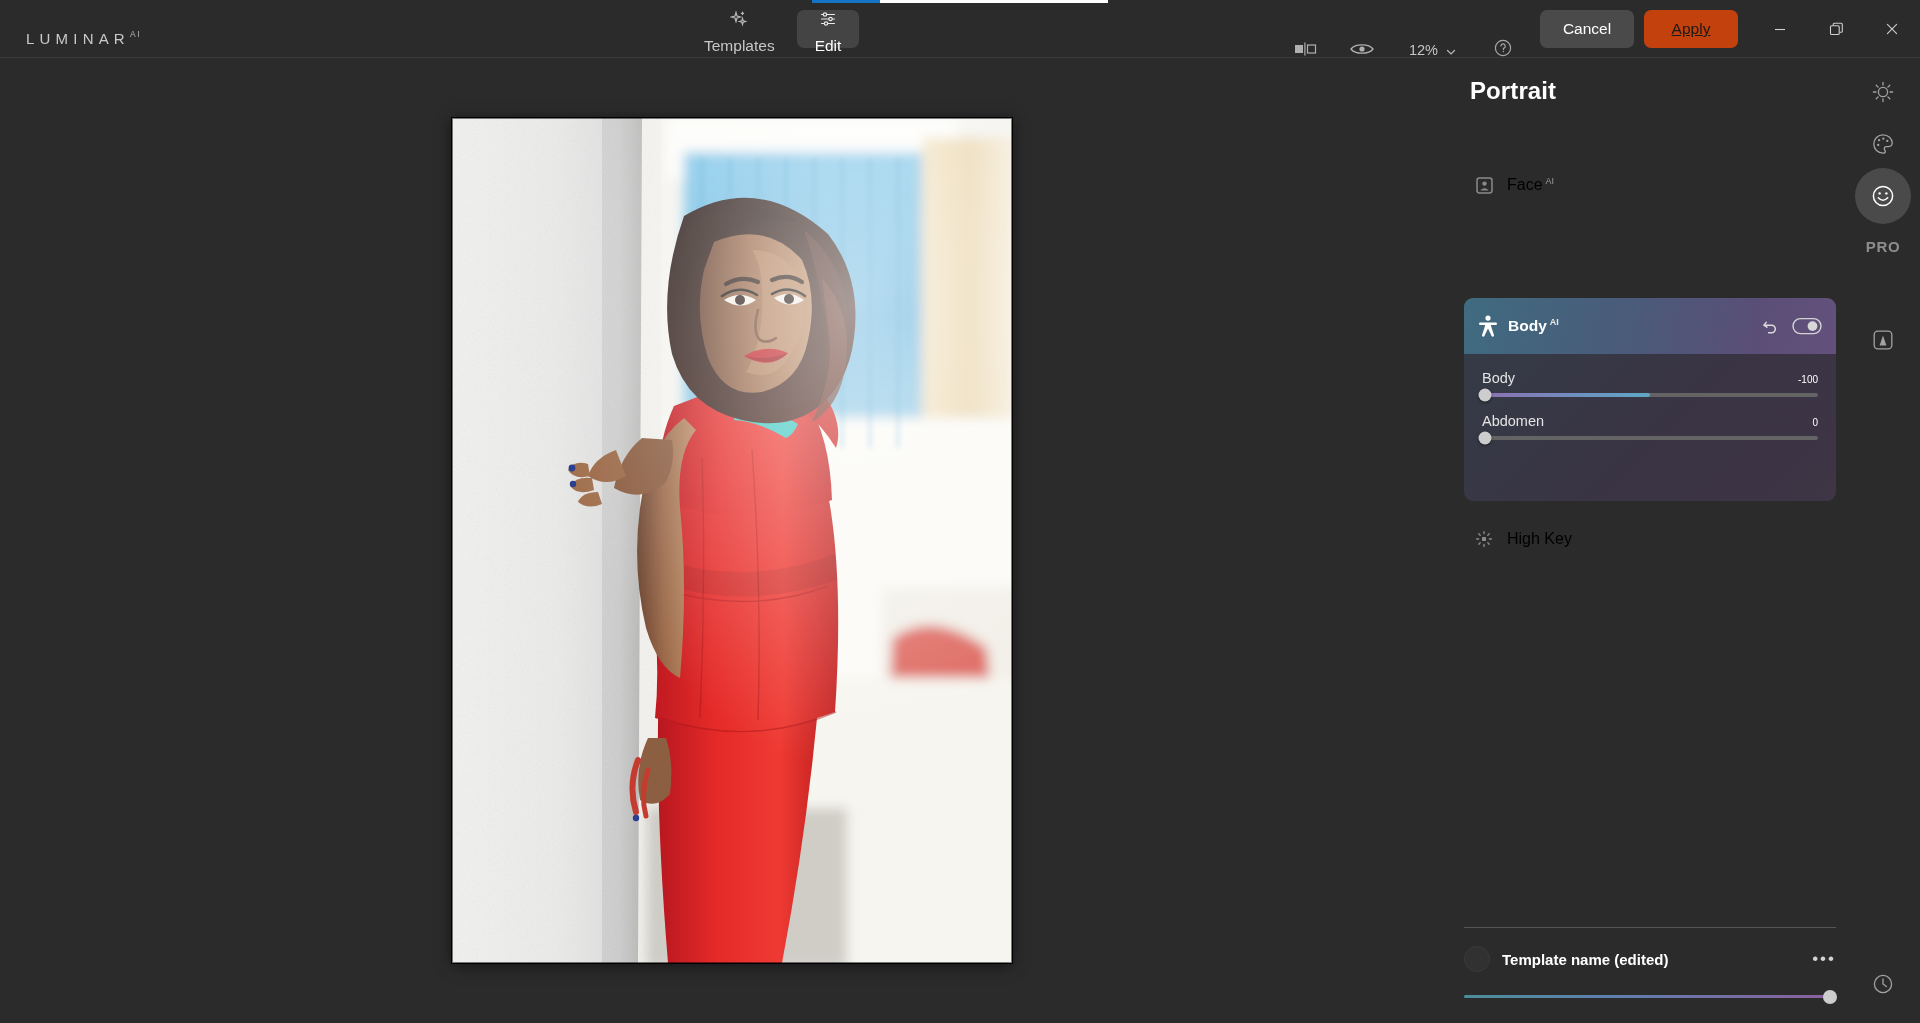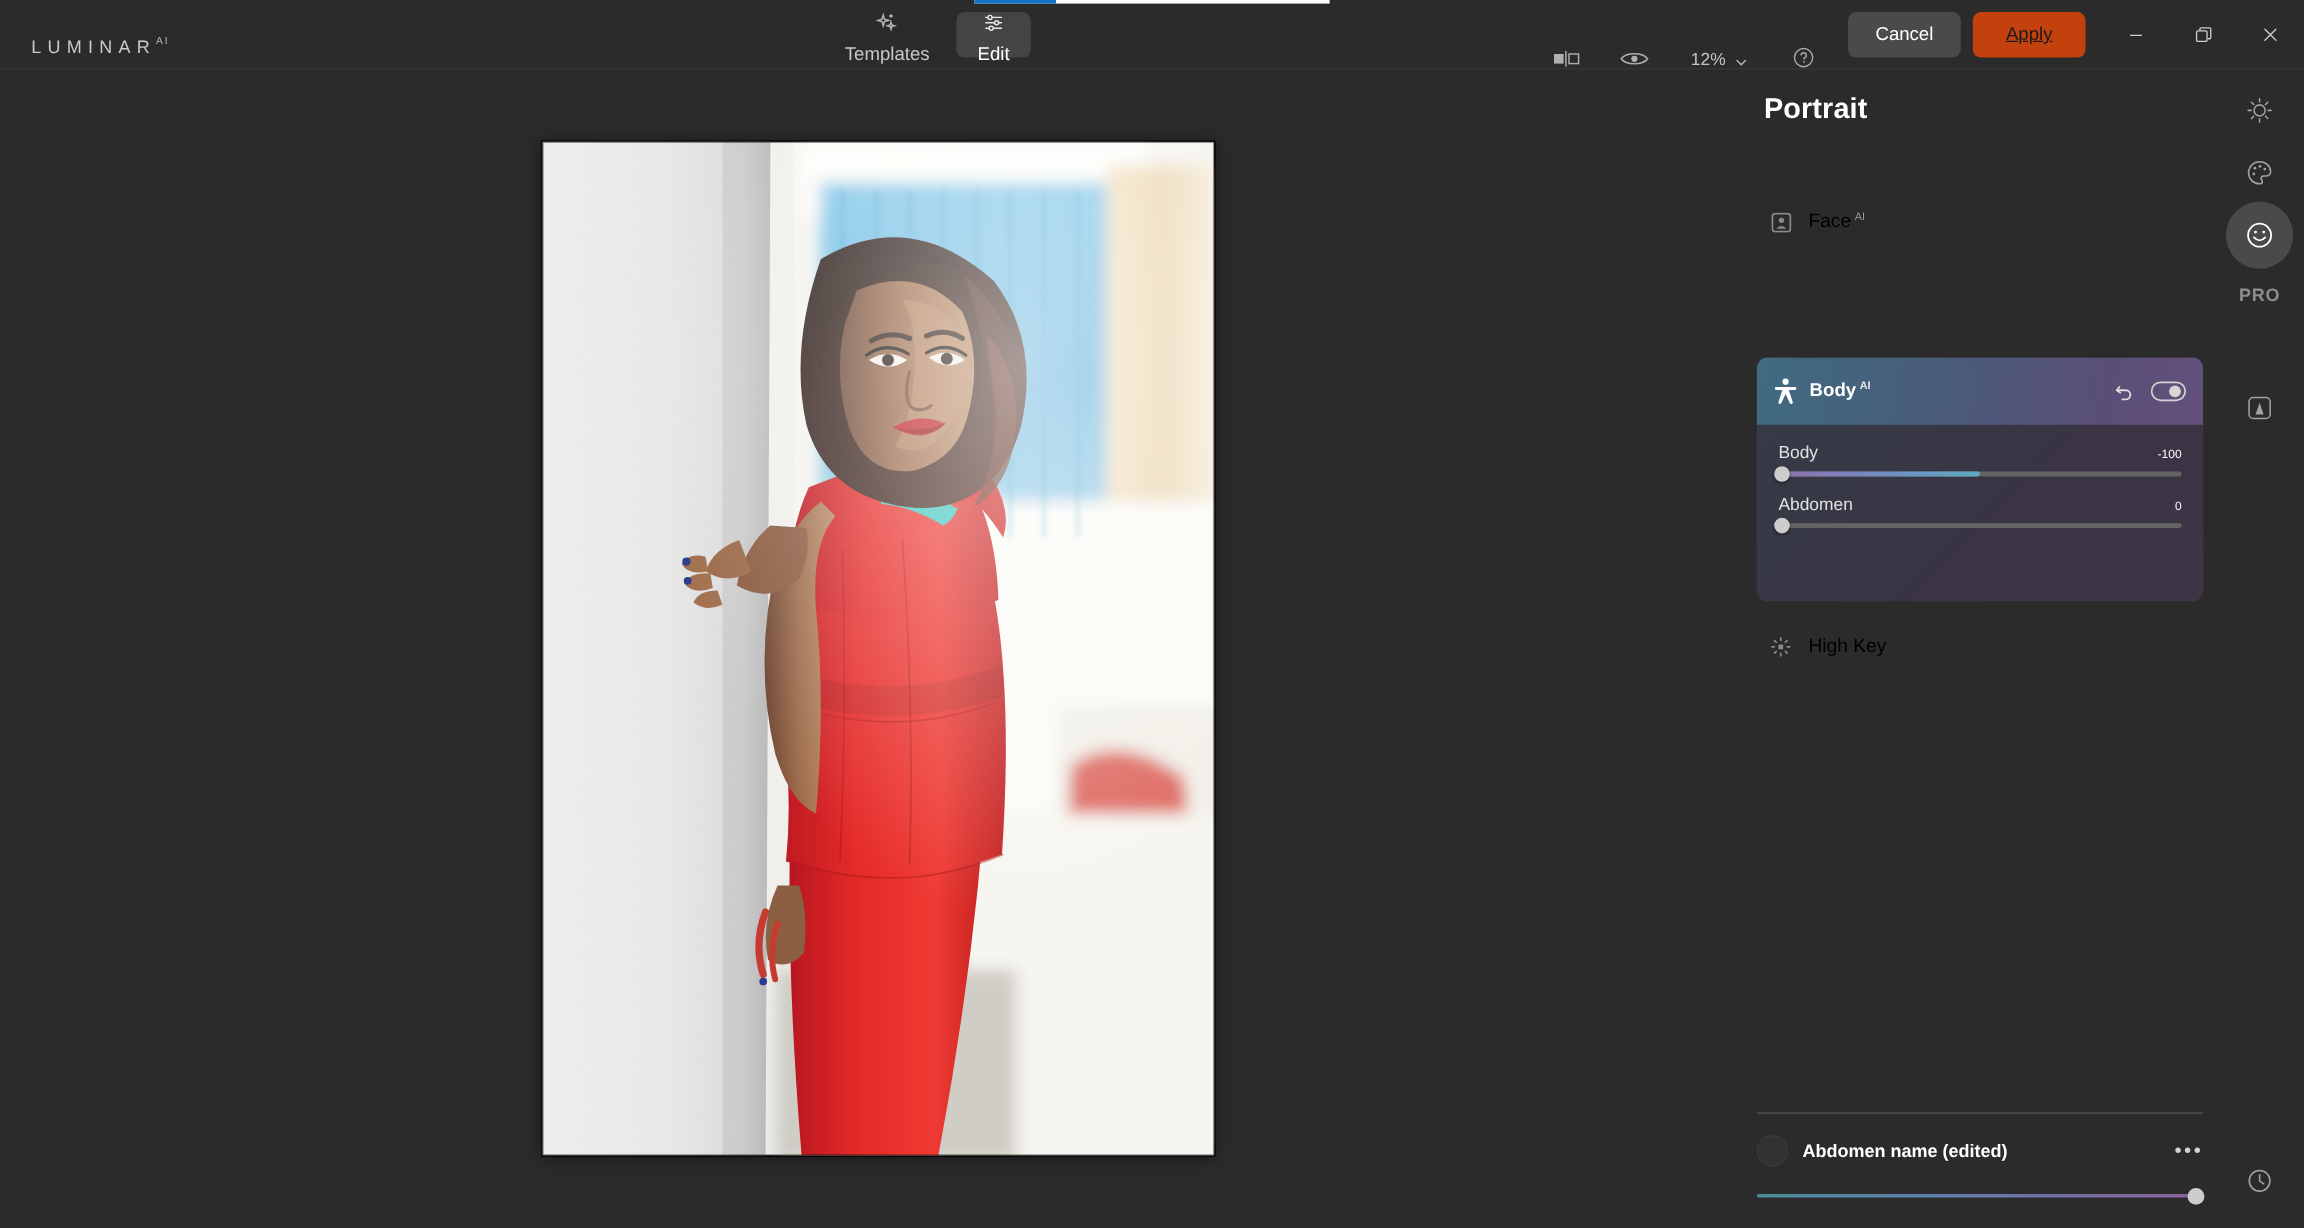--- a/index.html
+++ b/index.html
@@ -517,21 +517,21 @@
             <path d="M3.8 3.8 l1.4 1.4 M12.8 12.8 l1.4 1.4 M14.2 3.8 l-1.4 1.4 M5.2 12.8 l-1.4 1.4"></path>
           </g>
         </svg>
       </span>
       <span>High Key</span>
     </div>
 
     <div class="divider"></div>
     <div class="tpl-row">
       <span class="tpl-thumb"></span>
-      <span class="tpl-name">Abdomen name (edited)</span>
+      <span class="tpl-name">Template name (edited)</span>
       <span class="tpl-more">•••</span>
     </div>
     <div class="tpl-track"></div>
     <div class="tpl-knob" style="left:376px"></div>
   </div>
 
   <div class="rail">
 
     <div class="rail-item" style="top:6px">
       <span>

